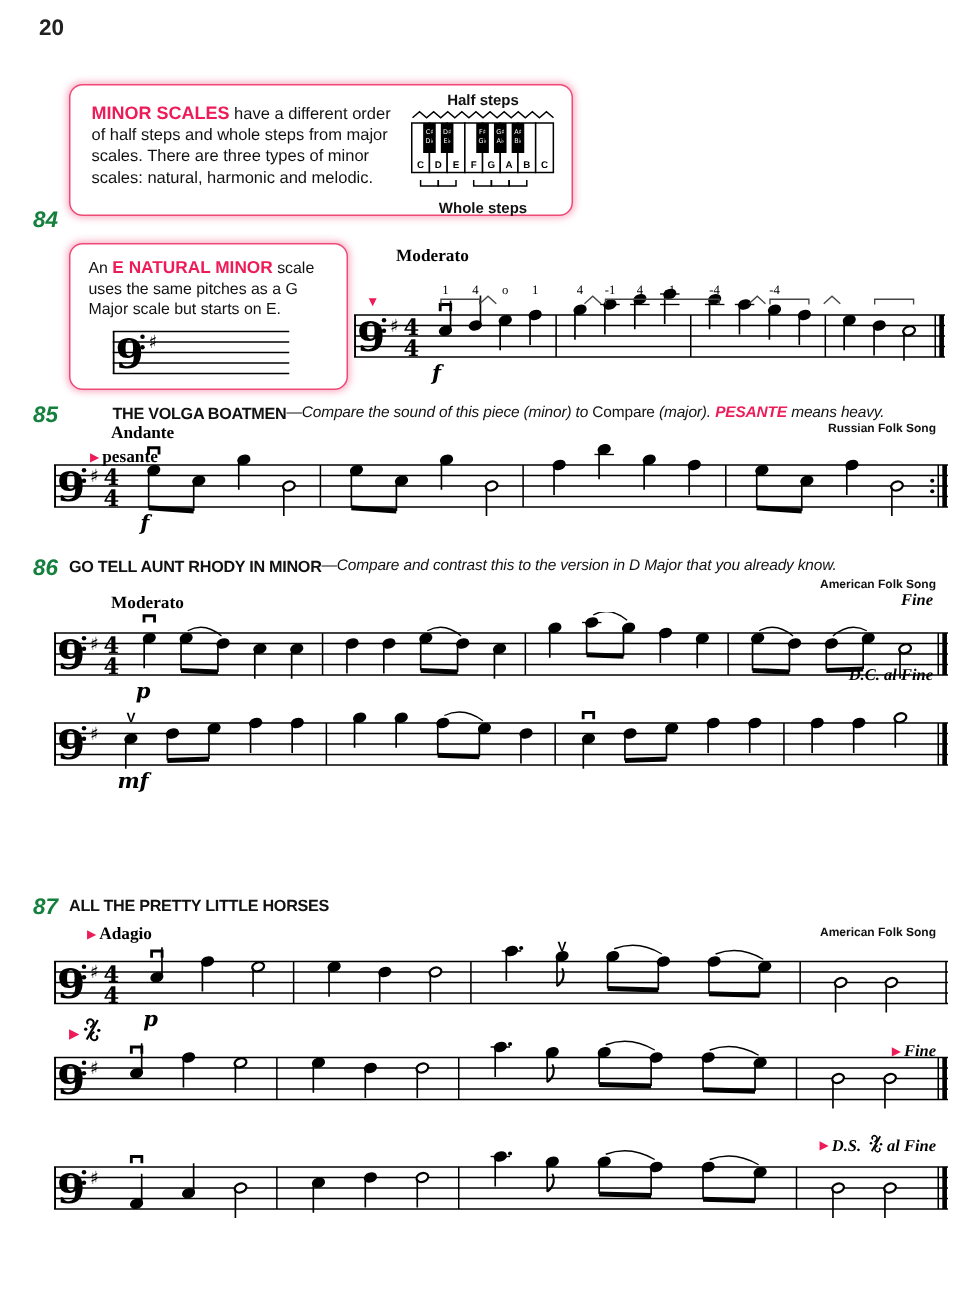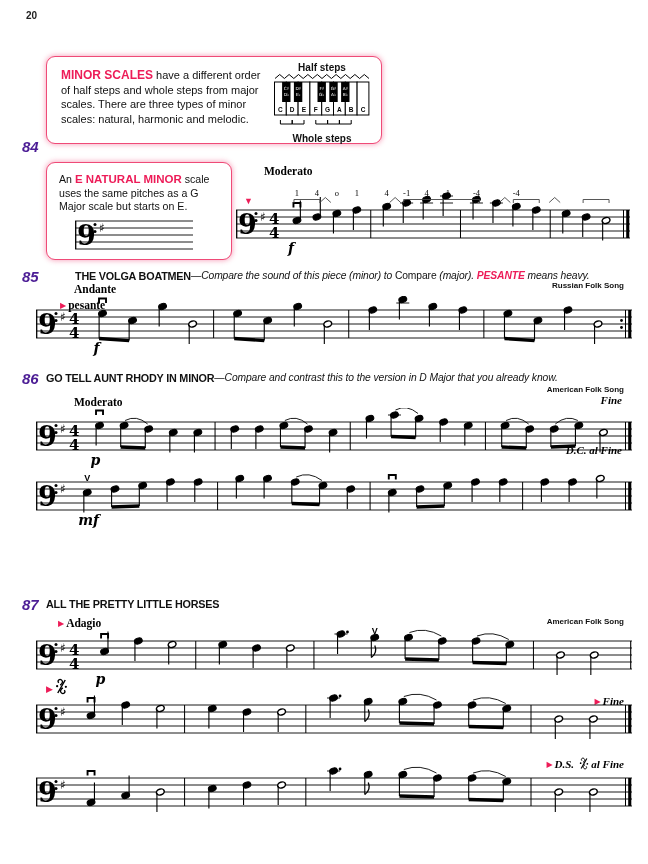--- a/index.html
+++ b/index.html
@@ -1,20 +1,20 @@
 <!DOCTYPE html>
 <html><head>
 <meta charset="utf-8">
 <style>
   html,body{margin:0;padding:0;background:#fff;}
   #page{position:relative;width:648px;height:864px;background:#fff;overflow:hidden;
         font-family:"Liberation Sans",sans-serif;color:#111;}
   .abs{position:absolute;}
-  .pagenum{font-size:10px;font-weight:bold;color:#222;}
-  .exnum{font-size:15px;font-weight:bold;font-style:italic;color:#4c1d95;}
+  .pagenum{font-size:15px;font-weight:bold;color:#222;}
+  .exnum{font-size:15px;font-weight:bold;font-style:italic;color:#15803d;}
   .pinkbox{border:1.6px solid #ef4a77;border-radius:9px;background:#fff;
            box-shadow:0 0 5px 1px rgba(238,50,105,.38);margin-top:20px;}
   .boxtext{font-size:11px;line-height:1.28;color:#111;}
   .pinkterm{color:#ed1c58;font-weight:bold;}
   .pinkterm.it{font-style:italic;}
   .headrow{display:flex;align-items:flex-start;}
   .xt{font-weight:bold;font-size:10.8px;letter-spacing:-0.2px;white-space:nowrap;}
   .xd{font-style:italic;font-size:10.3px;line-height:1.25;letter-spacing:-0.1px;}
   .up{font-style:normal;}
   .credit{font-size:8px;font-weight:bold;}

